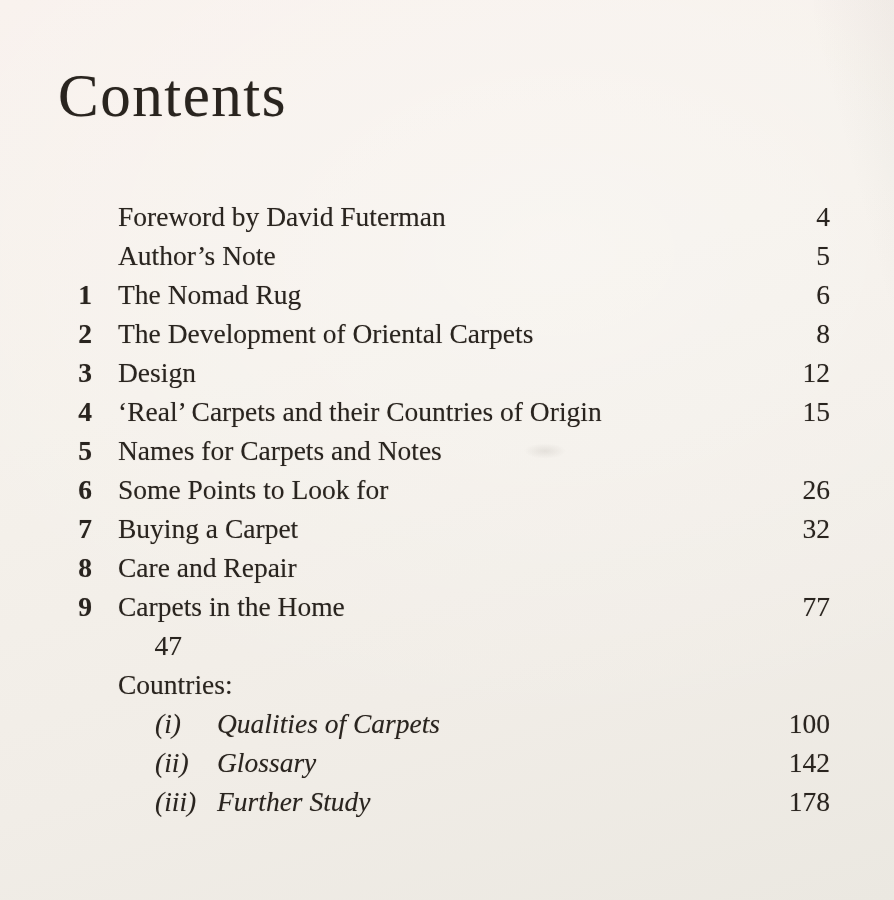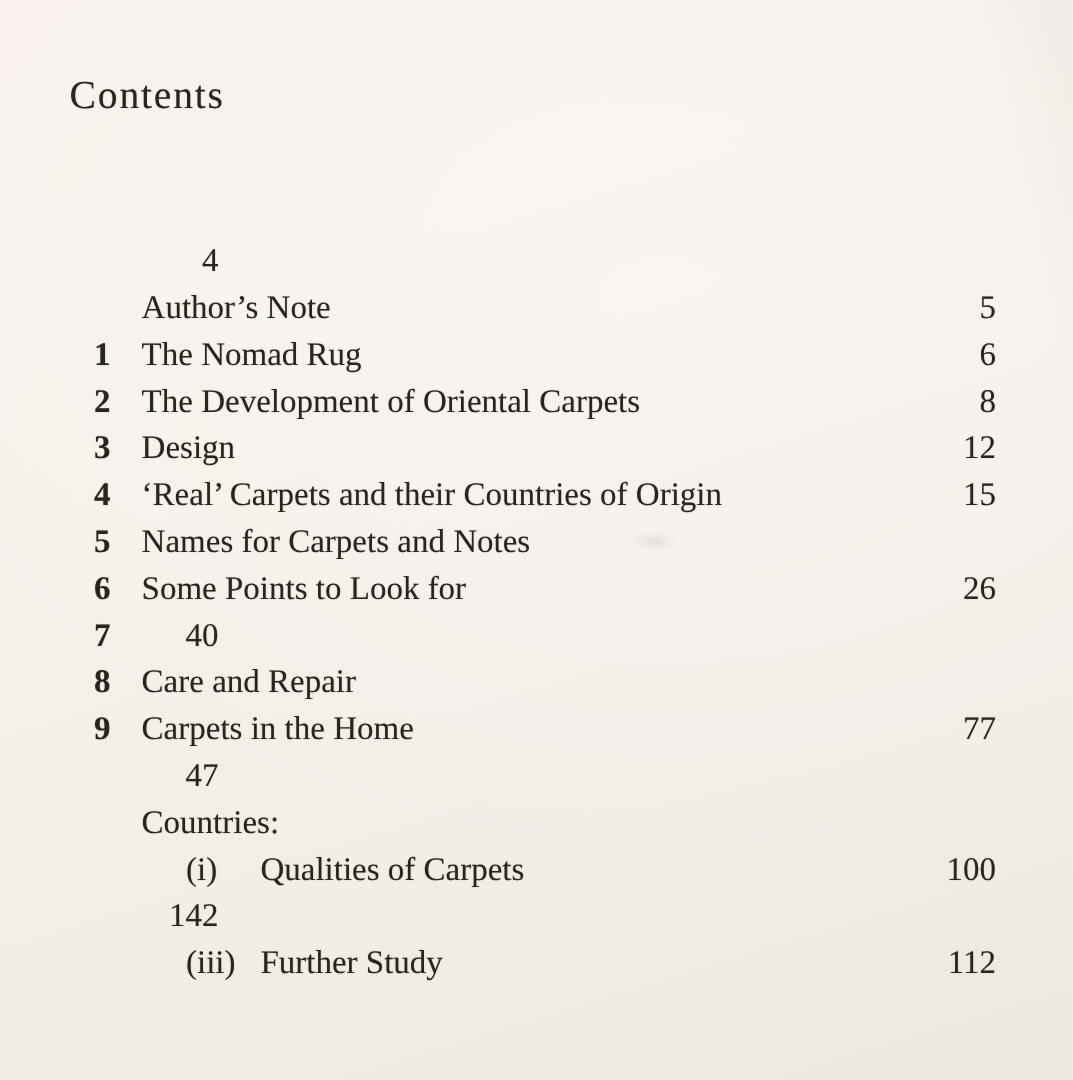--- a/index.html
+++ b/index.html
@@ -16,21 +16,21 @@
       radial-gradient(130% 90% at 62% 28%, rgba(255,255,255,0.30), rgba(255,255,255,0) 60%),
       linear-gradient(163deg, #f9f2ee 0%, #f5f1eb 38%, #f1ede7 70%, #ebe8e1 100%);
     position: relative;
     text-shadow: 0 0 1px rgba(70,58,46,0.35);
   }
   .page-title {
     position: absolute;
     left: 58px;
     top: 62px;
     margin: 0;
-    font-size: 33px;
+    font-size: 61px;
     font-weight: 400;
     letter-spacing: 1.5px;
     line-height: 1.1;
   }
   .toc {
     position: absolute;
     left: 58px;
     top: 197px;
     width: 772px;
   }
@@ -48,20 +48,21 @@
     flex: 0 0 34px;
     text-align: right;
     font-weight: 700;
   }
   .ttl {
     flex: 1 1 auto;
     padding-left: 26px;
   }
   .row.sub .ttl {
     padding-left: 63px;
+    font-style: italic;
   }
   .roman {
     display: inline-block;
   }
   .row.sub .roman {
     width: 62px;
   }
   .pg {
     flex: 0 0 90px;
     width: 90px;
@@ -88,20 +89,21 @@
   }
 </style>
 </head>
 <body>
 
 <div class="scan">
   <h1 class="page-title">Contents</h1>
   <div class="toc" id="toc-list">
       <div class="row">
     <span class="num"></span>
+    <span class="ttl"><span class="roman"></span><span class="ttext">Foreword by David Futerman</span></span>
     <span class="pg">4</span>
   </div>
       <div class="row">
     <span class="num"></span>
     <span class="ttl"><span class="roman"></span><span class="ttext">Author’s Note</span></span>
     <span class="pg">5</span>
   </div>
       <div class="row">
     <span class="num">1</span>
     <span class="ttl"><span class="roman"></span><span class="ttext">The Nomad Rug</span></span>
@@ -126,21 +128,22 @@
     <span class="num">5</span>
     <span class="ttl"><span class="roman"></span><span class="ttext">Names for Carpets and Notes</span></span>
   </div>
       <div class="row">
     <span class="num">6</span>
     <span class="ttl"><span class="roman"></span><span class="ttext">Some Points to Look for</span></span>
     <span class="pg">26</span>
   </div>
       <div class="row">
     <span class="num">7</span>
-    <span class="pg">40</span>
+    <span class="ttl"><span class="roman"></span><span class="ttext">Buying a Carpet</span></span>
+    <span class="pg">32</span>
   </div>
       <div class="row">
     <span class="num">8</span>
     <span class="ttl"><span class="roman"></span><span class="ttext">Care and Repair</span></span>
   </div>
       <div class="row">
     <span class="num">9</span>
     <span class="ttl"><span class="roman"></span><span class="ttext">Carpets in the Home</span></span>
     <span class="pg">77</span>
   </div>
@@ -153,23 +156,24 @@
     <span class="ttl"><span class="roman"></span><span class="ttext">Countries:</span></span>
     <span class="pg"></span>
   </div>
       <div class="row sub">
     <span class="num"></span>
     <span class="ttl"><span class="roman">(i)</span><span class="ttext">Qualities of Carpets</span></span>
     <span class="pg">100</span>
   </div>
       <div class="row sub">
     <span class="num"></span>
+    <span class="ttl"><span class="roman">(ii)</span><span class="ttext">Glossary</span></span>
     <span class="pg">142</span>
   </div>
       <div class="row sub">
     <span class="num"></span>
     <span class="ttl"><span class="roman">(iii)</span><span class="ttext">Further Study</span></span>
-    <span class="pg">112</span>
+    <span class="pg">178</span>
   </div>
     </div>
   <div class="smudge"></div>
   <div class="corner-shade"></div>
 </div>
 
 </body></html>

